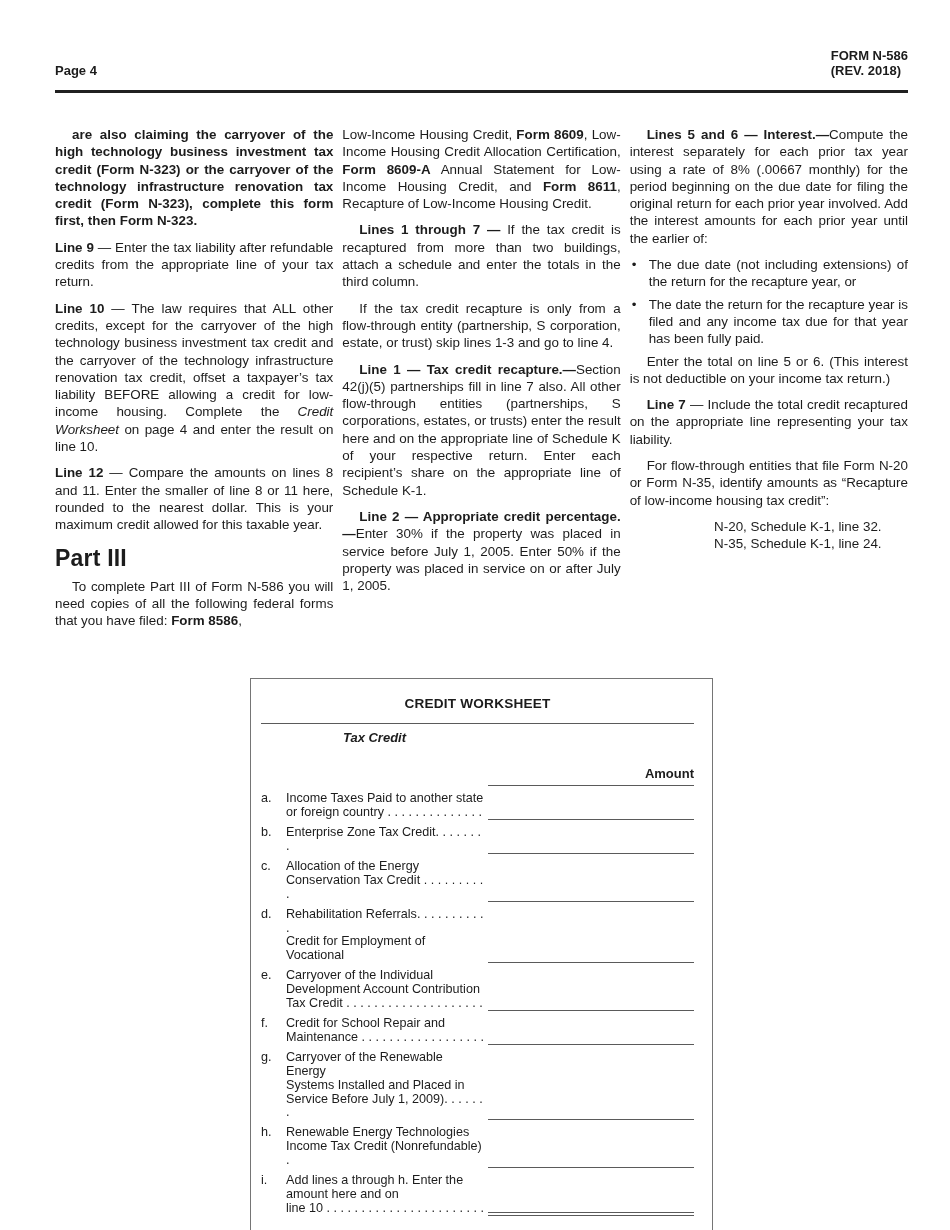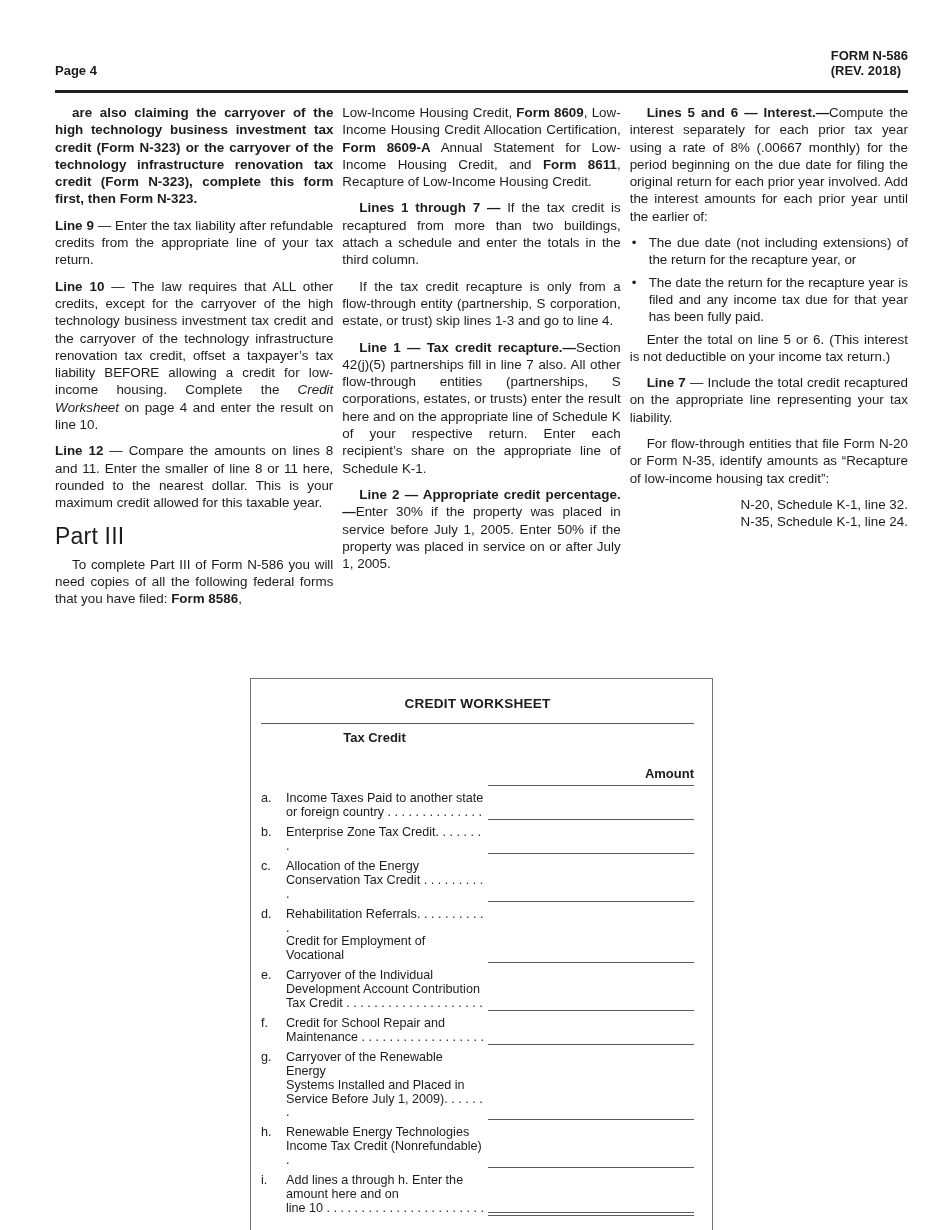--- a/index.html
+++ b/index.html
@@ -28,46 +28,46 @@
   .hdr-right { text-align: left; }
   .hdr-rule {
     position: absolute;
     left: 55px; right: 42px; top: 90px;
     height: 3px;
     background: #202020;
   }
   
   .cols {
     position: absolute;
-    left: 55px; top: 104px;
+    left: 55px; top: 126px;
     width: 853px;
     display: flex;
     gap: 9px;
   }
   .col {
     flex: 1 1 0;
     font-size: 13.4px;
     line-height: 17.3px;
     text-align: justify;
   }
   .para { margin: 0 0 9px 0; }
   .para.ind { text-indent: 17px; }
   .b { font-weight: bold; }
   .i { font-style: italic; }
   .part-heading {
     font-size: 23px;
-    font-weight: normal;
+    font-weight: bold;
     text-align: left;
     margin: 16px 0 11px 0;
     letter-spacing: 0.2px;
   }
   .bullet { display: flex; margin: 0 0 5px 0; }
   .bullet .dot { flex: none; width: 19px; padding-left: 2px; }
   .bullet .bullet-text { flex: 1 1 0; text-align: justify; }
-  .ref { margin: 0 0 0 26px; text-align: right; padding-left: 32px; }
+  .ref { margin: 0 0 0 26px; text-align: center; padding-left: 32px; }
   
   .worksheet {
     position: absolute;
     left: 250px; top: 678px;
     width: 463px;
     border: 1.5px solid #757575;
     background: #fff;
     padding: 13px 18px 16px 10px;
     font-size: 12.6px;
     line-height: 13.9px;
@@ -75,21 +75,21 @@
   }
   .ws-title {
     text-align: center;
     font-weight: bold;
     font-size: 13.6px;
     margin: 5px 0 12px 0;
     letter-spacing: 0.2px;
   }
   .ws-rule { height: 1.5px; background: #5a5a5a; margin: 0 0 5px 0; }
   .ws-head { display: flex; font-weight: bold; font-size: 13px; }
-  .ws-head-credit { flex: none; width: 227px; text-align: center; padding: 2px 0 4px 0; }
+  .ws-head-credit { flex: none; width: 227px; text-align: center; padding: 2px 0 4px 0; font-style: italic; }
   .ws-head-amount { flex: 1 1 0; text-align: right; padding: 2px 0 4px 0; border-bottom: 1.5px solid #5a5a5a; margin-top: 36px; }
   .ws-row { display: flex; margin-top: 6px; }
   .ws-letter { flex: none; width: 25px; }
   .ws-desc { flex: none; width: 202px; padding-right: 2px; }
   .ws-amount { flex: 1 1 0; border-bottom: 1.3px solid #5a5a5a; }
   .ws-amount.dbl { border-bottom: 4px double #5a5a5a; }
 </style>
 </head>
 <body>
 

